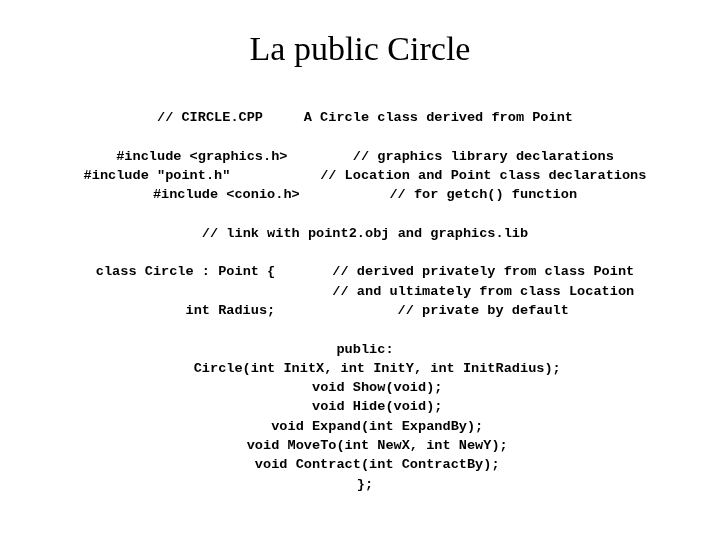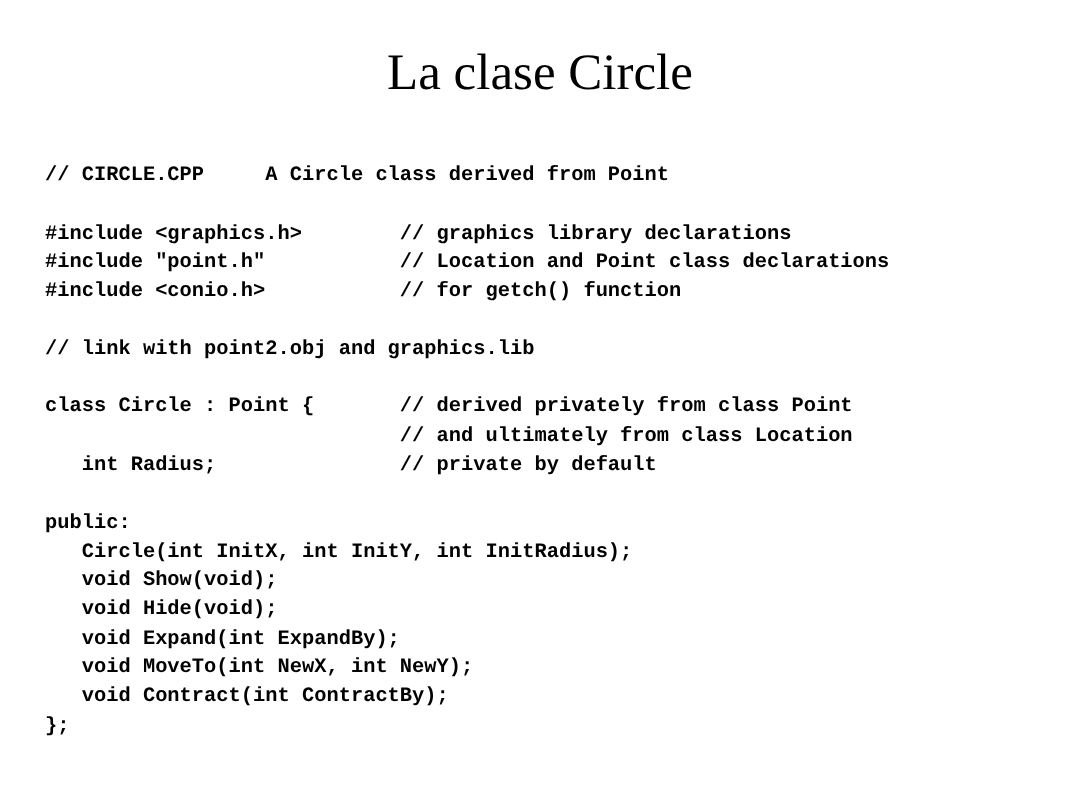--- a/index.html
+++ b/index.html
@@ -37,32 +37,33 @@
     top: 108px;
     left: 30px;
     width: 670px;
     font-family: "Liberation Mono", "DejaVu Sans Mono", monospace;
     font-size: 13.6px;
     line-height: 19.3px;
     font-weight: 700;
     color: #000000;
     white-space: pre;
     letter-spacing: 0px;
+    text-align: center;
   }
   .code-line {
     display: block;
     height: 19.3px;
     white-space: pre;
   }
   .code-line.blank {
     height: 19.3px;
   }
 </style>
 </head>
 <body>
 
 <div class="slide">
 
-  <div class="slide-title">La clase Circle</div>
+  <div class="slide-title">La public Circle</div>
 
   <div class="code-block" id="code-listing"><span class="code-line">// CIRCLE.CPP     A Circle class derived from Point</span><span class="code-line blank">&nbsp;</span><span class="code-line">#include &lt;graphics.h&gt;        // graphics library declarations</span><span class="code-line">#include "point.h"           // Location and Point class declarations</span><span class="code-line">#include &lt;conio.h&gt;           // for getch() function</span><span class="code-line blank">&nbsp;</span><span class="code-line">// link with point2.obj and graphics.lib</span><span class="code-line blank">&nbsp;</span><span class="code-line">class Circle : Point {       // derived privately from class Point</span><span class="code-line">                             // and ultimately from class Location</span><span class="code-line">   int Radius;               // private by default</span><span class="code-line blank">&nbsp;</span><span class="code-line">public:</span><span class="code-line">   Circle(int InitX, int InitY, int InitRadius);</span><span class="code-line">   void Show(void);</span><span class="code-line">   void Hide(void);</span><span class="code-line">   void Expand(int ExpandBy);</span><span class="code-line">   void MoveTo(int NewX, int NewY);</span><span class="code-line">   void Contract(int ContractBy);</span><span class="code-line">};</span></div>
 
 </div>
 
 </body></html>

